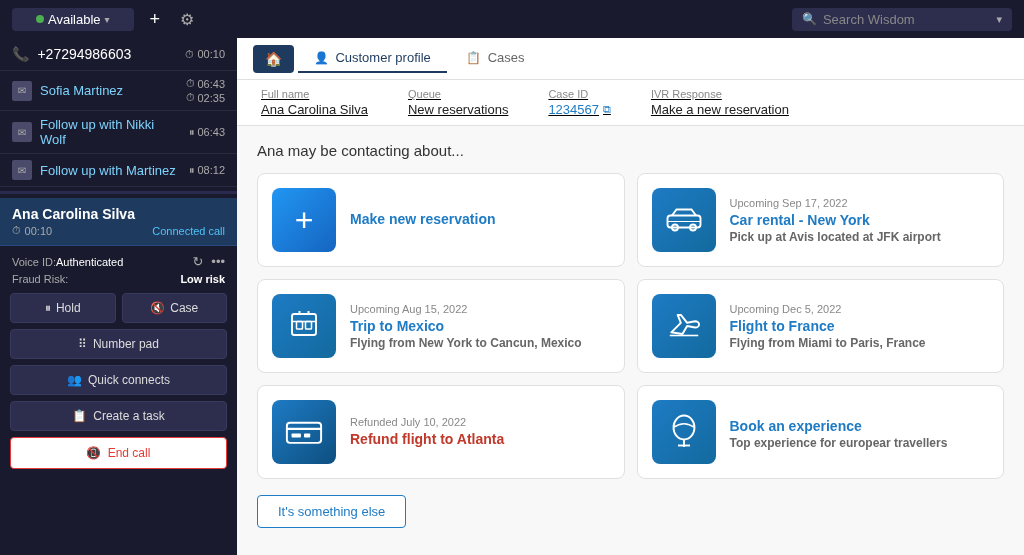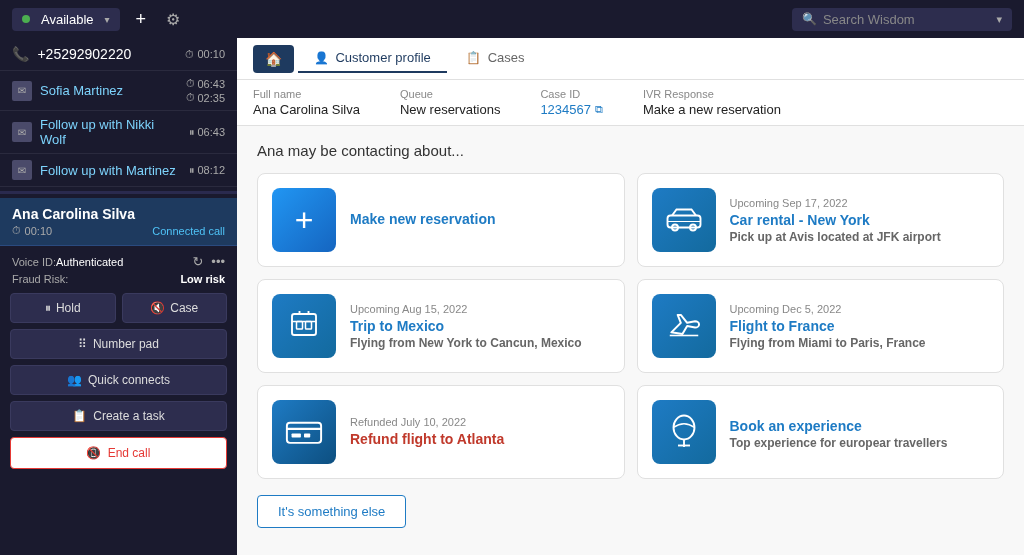--- a/index.html
+++ b/index.html
@@ -12,26 +12,26 @@
       display: flex;
       align-items: center;
       padding: 0 12px;
       gap: 12px;
       flex-shrink: 0;
     }
     .status-dropdown {
       background: #2d2d4e;
       color: #fff;
       border: none;
-      padding: 4px 10px;
+      padding: 4px 24px;
       border-radius: 4px;
       font-size: 13px;
       display: flex;
       align-items: center;
-      gap: 11px;
+      gap: 4px;
       cursor: pointer;
     }
     .status-dot { width: 8px; height: 8px; border-radius: 50%; background: #4caf50; display: inline-block; }
     .nav-icon-btn { background: none; border: none; color: #aaa; cursor: pointer; font-size: 16px; padding: 4px; }
     .search-bar {
       margin-left: auto;
       display: flex;
       align-items: center;
       background: #2d2d4e;
       border-radius: 4px;
@@ -186,24 +186,25 @@
       align-items: center;
       gap: 6px;
     }
     .tab.active { color: #1e3a5f; border-bottom: 2px solid #1e3a5f; }
     .tab-icon { color: #999; font-size: 12px; }
 
     
     .info-bar {
       background: #fff;
       border-bottom: 1px solid #e0e0e0;
-      padding: 8px 16px;
+      padding: 8px 24px;
       display: flex;
       gap: 40px;
       flex-shrink: 0;
+      text-decoration: underline;
     }
     .info-group { display: flex; flex-direction: column; gap: 2px; }
     .info-label { font-size: 11px; color: #888; }
     .info-val { font-size: 13px; color: #222; }
     .info-val.link { color: #1e7bc4; cursor: pointer; display: flex; align-items: center; gap: 4px; }
     .copy-icon { font-size: 11px; color: #1e7bc4; cursor: pointer; }
 
     
     .content { flex: 1; overflow-y: auto; padding: 16px 20px; }
     .section-title { font-size: 15px; color: #333; margin-bottom: 14px; font-weight: 400; }
@@ -277,21 +278,21 @@
     <span class="search-chevron">▾</span>
   </div>
 </div>
 
 <div class="main">
 
   <div class="left-panel">
 
     <div class="call-item">
       <span class="call-icon">📞</span>
-      <span class="call-number">+25292902220</span>
+      <span class="call-number">+27294986603</span>
       <div class="call-time">
         <span>⏱</span>
         <span>00:10</span>
       </div>
     </div>
 
     <div class="queue-item">
       <div class="queue-avatar">✉</div>
       <span class="queue-name">Sofia Martinez</span>
       <div class="queue-times">

